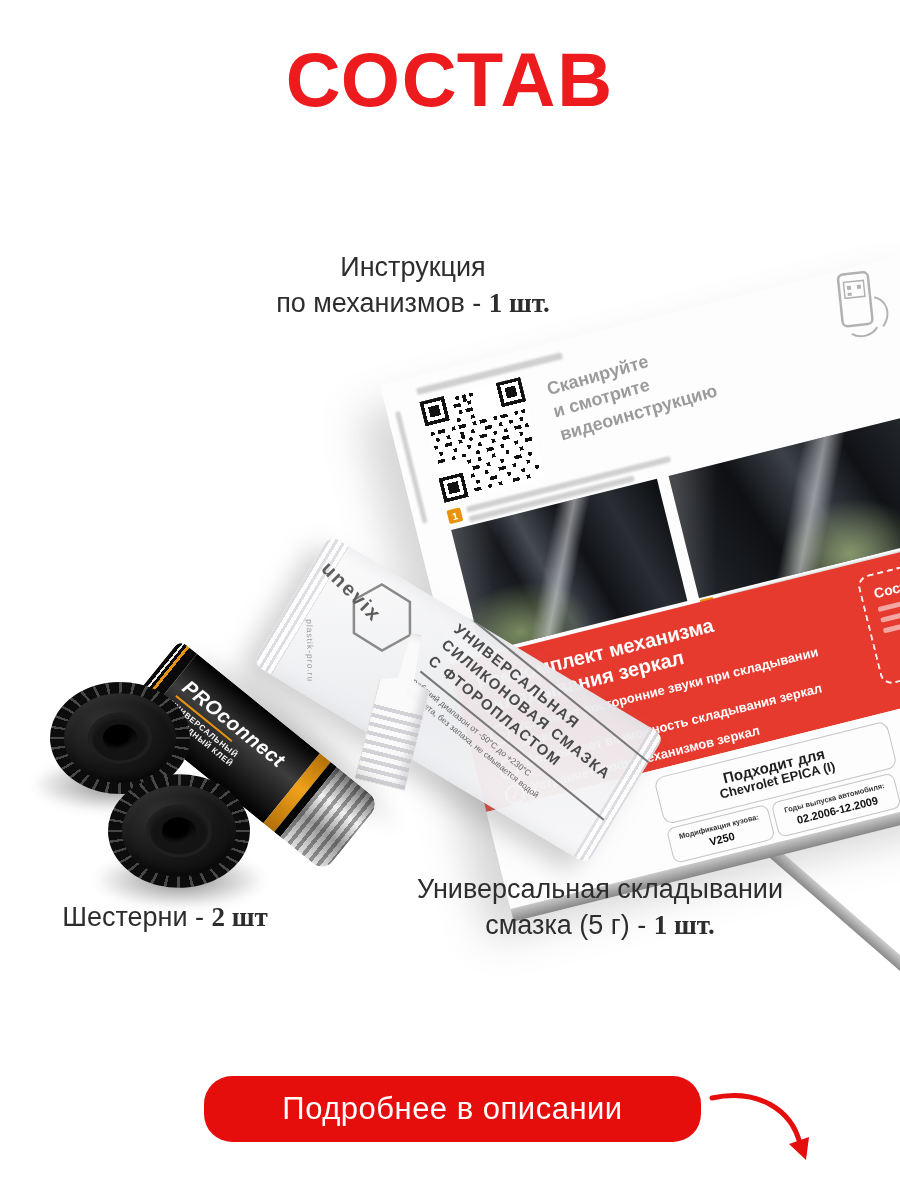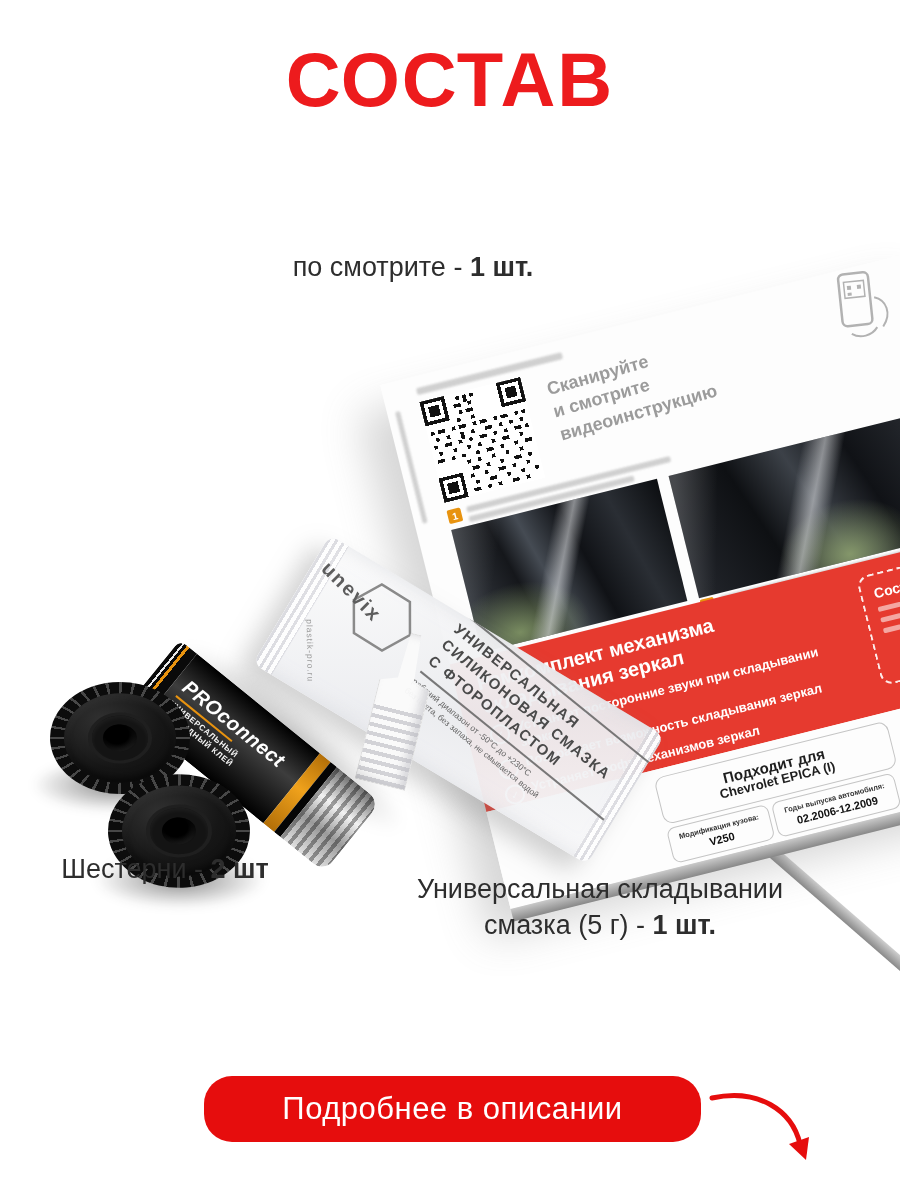--- a/index.html
+++ b/index.html
@@ -6,24 +6,24 @@
   .canvas{
     position:relative;width:900px;height:1200px;overflow:hidden;background:#fff;
     font-family:"Liberation Sans","DejaVu Sans",sans-serif;color:#2d2d2d;
   }
   
   .title{position:absolute;top:40px;left:0;right:0;text-align:center;z-index:10;}
   .t1{font-size:76px;font-weight:800;color:#ed1b1d;letter-spacing:2px;line-height:1.05;}
   .t2{font-size:84px;font-weight:800;color:#1c1c1e;letter-spacing:0px;line-height:1.0;margin-top:4px;}
   
   .callout{position:absolute;z-index:10;font-size:27px;font-weight:500;color:#2d2d2d;line-height:1.32;text-align:center;}
-  .callout b{font-weight:700;}
+  .callout b{font-weight:700;font-family:Liberation Serif, serif;}
   .co-instruction{left:210px;top:250px;width:406px;}
   .co-glue{left:40px;top:556px;width:250px;}
-  .co-gears{left:20px;top:852px;width:290px;}
+  .co-gears{left:20px;top:900px;width:290px;}
   .co-grease{left:395px;top:872px;width:410px;}
   
   .board-edge{position:absolute;left:655px;top:742px;width:340px;height:12px;
     background:linear-gradient(180deg,#cfcfcf,#8a8a8a);transform:rotate(41deg);transform-origin:0 0;z-index:1;}
   .leaflet{position:absolute;left:380px;top:385px;width:560px;height:540px;
     transform:rotate(-14deg);transform-origin:0 0;background:#fdfdfd;z-index:2;
     box-shadow:-28px 24px 42px rgba(120,120,120,.30);}
   .leaflet-edge{position:absolute;left:0;top:540px;width:560px;height:13px;
     background:linear-gradient(180deg,#c9c9c9,#888);}
   .bar{background:#c9c9c9;opacity:.85;filter:blur(1px);border-radius:2px;}
@@ -147,21 +147,22 @@
 </head>
 <body>
 
 <div class="canvas">
 
   <div class="title">
     <div class="t1">СОСТАВ</div>
   </div>
 
   <div class="callout co-instruction">
-    <div><span>по смотрите - </span><b>1 шт.</b></div>
+    <div>Инструкция</div>
+    <div><span>по механизмов - </span><b>1 шт.</b></div>
   </div>
 
 
   <div class="callout co-gears">
     <span>Шестерни - </span><b>2 шт</b>
   </div>
 
   <div class="callout co-grease">
     <div>Универсальная складывании</div>
     <div><span>смазка (5 г) - </span><b>1 шт.</b></div>

